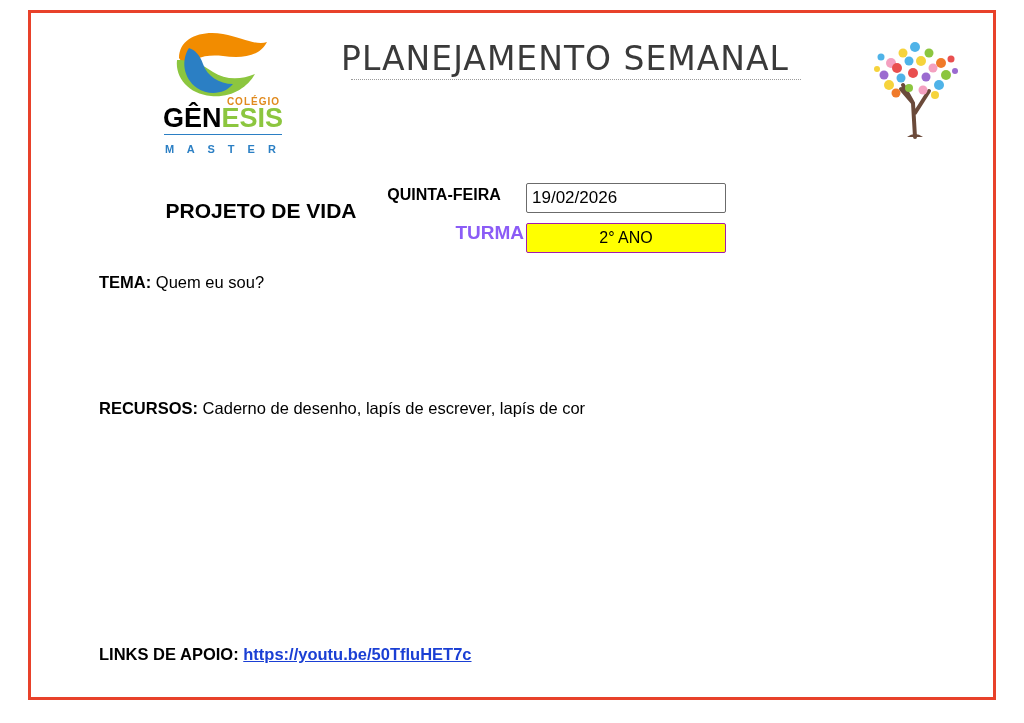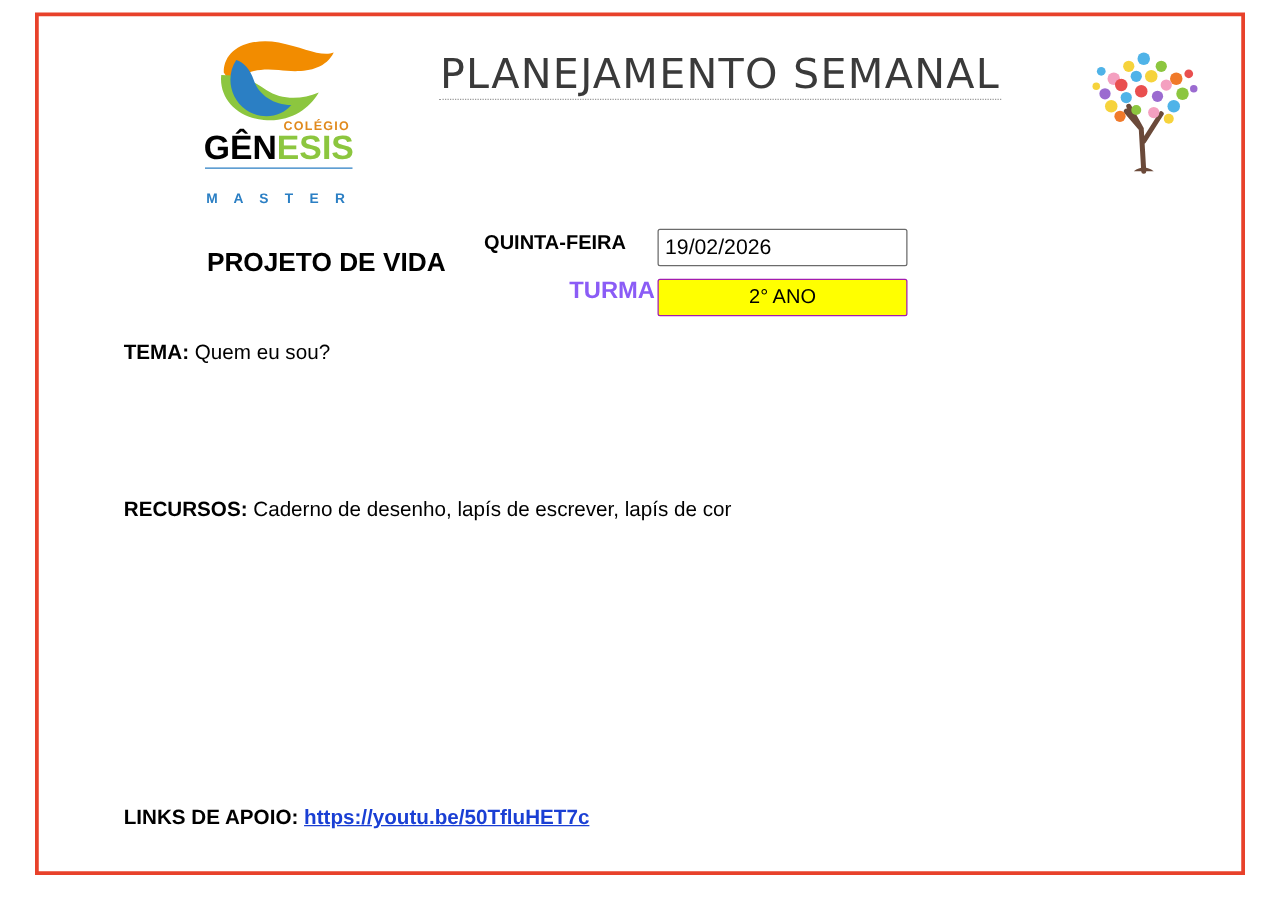--- a/index.html
+++ b/index.html
@@ -78,29 +78,29 @@
   .logo-genesis .g2 { color: #8cc63f; }
   .logo-master {
     text-align: center;
     font-family: "Liberation Sans", sans-serif;
     font-size: 11px;
     letter-spacing: 5px;
     color: #2b7fc4;
     font-weight: bold;
     border-top: 1px solid #2b7fc4;
     margin: 2px 6px 0 6px;
-    padding-top: 18px;
+    padding-top: 8px;
   }
 
   .title-block {
     position: absolute;
     left: 310px;
     top: 28px;
     width: 470px;
-    text-align: center;
+    text-align: left;
   }
   .main-title {
     font-family: "DejaVu Sans", sans-serif;
     font-size: 33px;
     color: #3a3a3a;
     letter-spacing: 1px;
     font-weight: normal;
     line-height: 1.1;
   }
   .subtitle {

